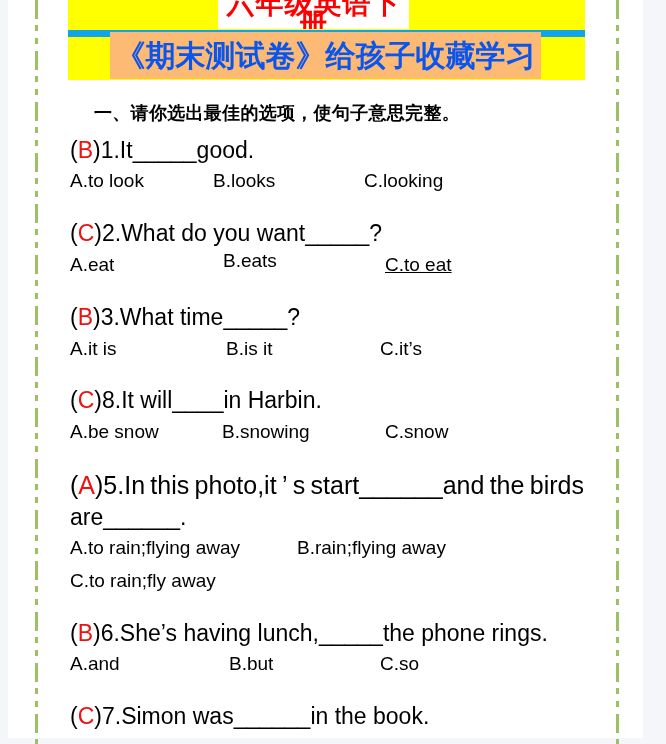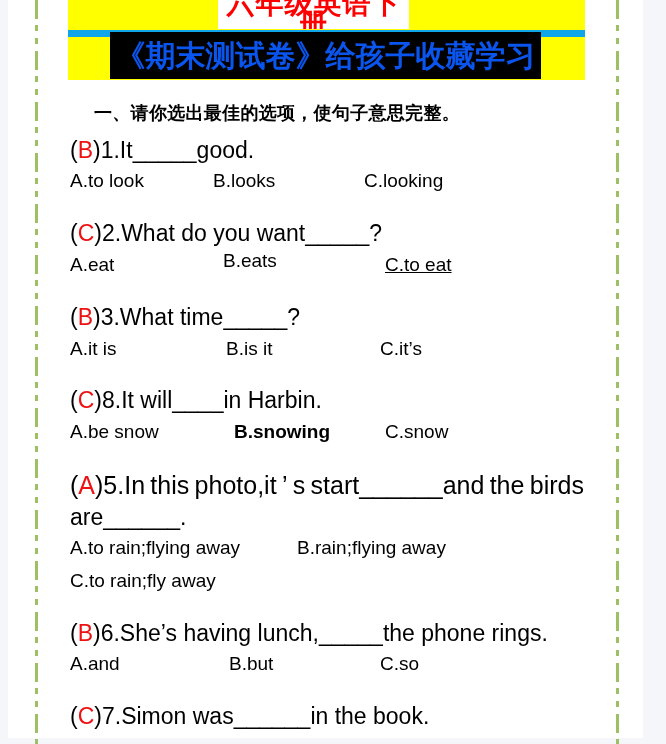--- a/index.html
+++ b/index.html
@@ -35,21 +35,21 @@
   .title1-box {
     position:absolute; left:150px; top:0; width:191px; height:29px;
     background:#ffffff;
     color:#ff0000; font-weight:bold; font-size:28px; line-height:20px;
     text-align:center; overflow:hidden;
     letter-spacing:1px;
   }
   .title1-box span { display:block; margin-top:-6px; }
   .title2-box {
     position:absolute; left:42px; top:32px; width:431px; height:47px;
-    background:#000000;
+    background:#fdba74;
     color:#0a55ee; font-weight:bold; font-size:30px; line-height:47px;
     text-align:center; white-space:nowrap;
     letter-spacing:0px;
   }
 
   .content {
     position:absolute; left:70px; top:0; width:514px;
     color:#000; font-size:19px;
   }
   .section-heading {
@@ -103,21 +103,21 @@
     <span>(</span><span class="ans">B</span><span>)</span><span>3.What time_____?</span>
   </div>
   <span class="opt" style="top:338px; left:0;">A.it is</span>
   <span class="opt" style="top:338px; left:156px;">B.is it</span>
   <span class="opt" style="top:338px; left:310px;">C.it’s</span>
 
   <div class="q-line" style="top:387px;">
     <span>(</span><span class="ans">C</span><span>)</span><span>8.It will____in Harbin.</span>
   </div>
   <span class="opt" style="top:421px; left:0;">A.be snow</span>
-  <span class="opt" style="top:421px; left:164px;font-weight:bold;">B.snowing</span>
+  <span class="opt" style="top:421px; left:152px;">B.snowing</span>
   <span class="opt" style="top:421px; left:315px;">C.snow</span>
 
   <div class="justify-line" style="top:471px;">
     <span><span>(</span><span class="ans">A</span><span>)</span><span>5.In</span></span>
     <span>this</span>
     <span>photo,it</span>
     <span>’</span>
     <span>s</span>
     <span>start______and</span>
     <span>the</span>

